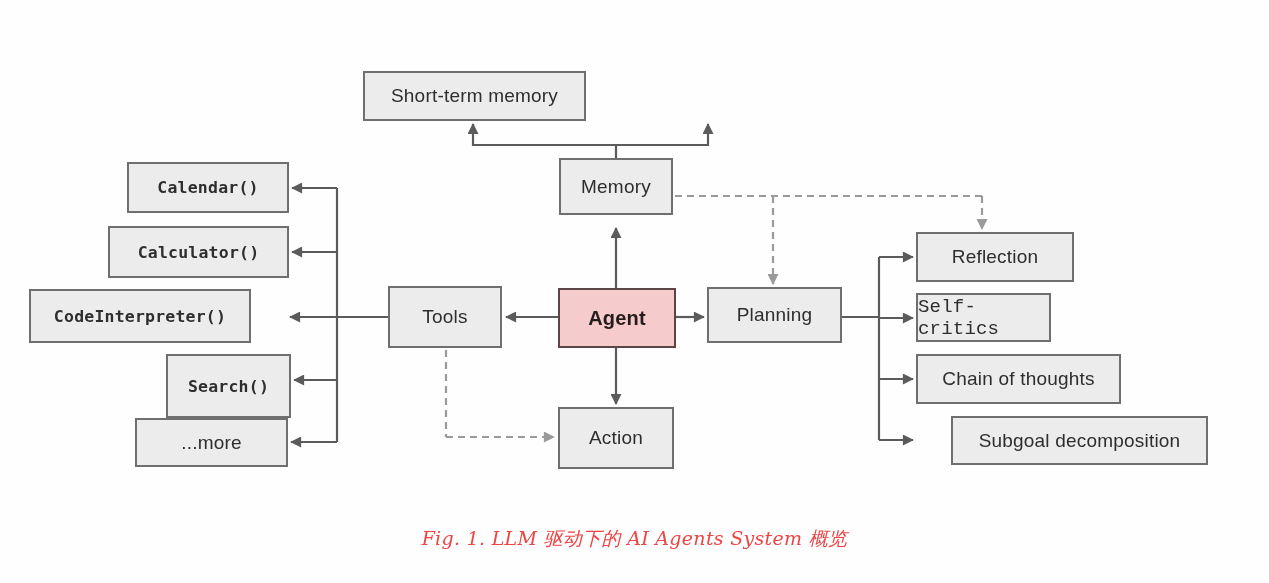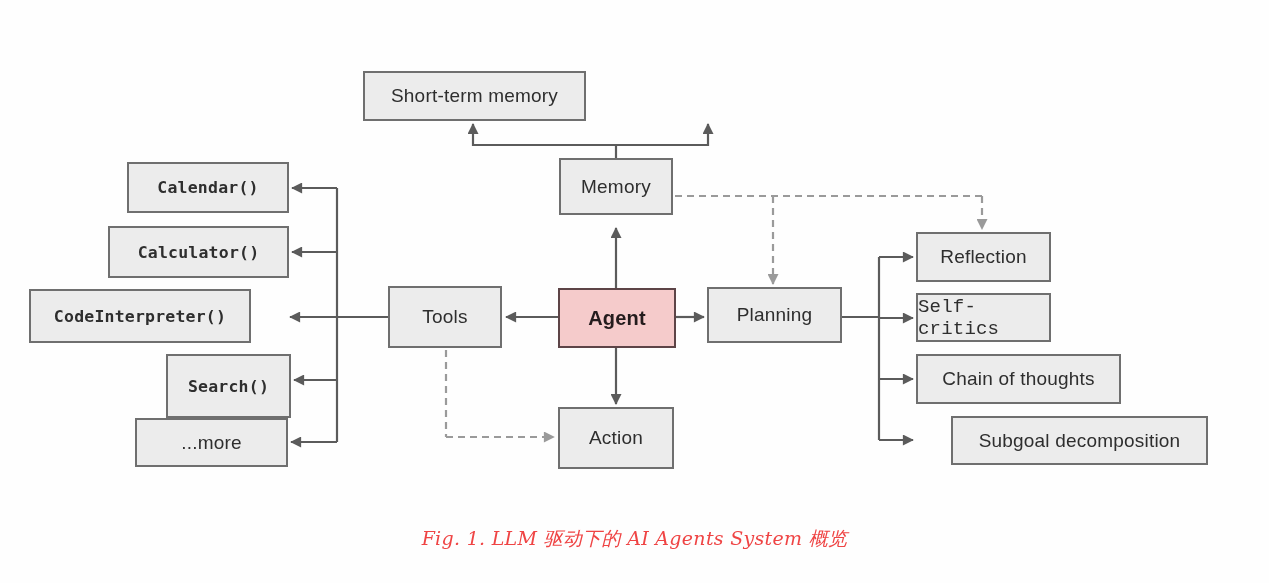--- a/index.html
+++ b/index.html
@@ -69,20 +69,20 @@
   <div class="box agent" style="left:558px;top:288px;width:118px;height:60px;">Agent</div>
   <div class="box" style="left:707px;top:287px;width:135px;height:56px;">Planning</div>
   <div class="box" style="left:558px;top:407px;width:116px;height:62px;">Action</div>
 
   <div class="box mono" style="left:127px;top:162px;width:162px;height:51px;">Calendar()</div>
   <div class="box mono" style="left:108px;top:226px;width:181px;height:52px;">Calculator()</div>
   <div class="box mono" style="left:29px;top:289px;width:222px;height:54px;">CodeInterpreter()</div>
   <div class="box mono" style="left:166px;top:354px;width:125px;height:64px;">Search()</div>
   <div class="box" style="left:135px;top:418px;width:153px;height:49px;">...more</div>
 
-  <div class="box" style="left:916px;top:232px;width:135px;height:50px;">Reflection</div>
+  <div class="box" style="left:916px;top:232px;width:158px;height:50px;">Reflection</div>
   <div class="box" style="left:916px;top:293px;width:135px;height:49px;font-family:Liberation Mono, monospace;">Self-critics</div>
   <div class="box" style="left:916px;top:354px;width:205px;height:50px;">Chain of thoughts</div>
   <div class="box" style="left:916px;top:416px;width:257px;height:49px;margin-left:35px;">Subgoal decomposition</div>
 
   <div class="caption">Fig. 1. LLM 驱动下的 AI Agents System 概览</div>
 
 </div>
 
 </body></html>

